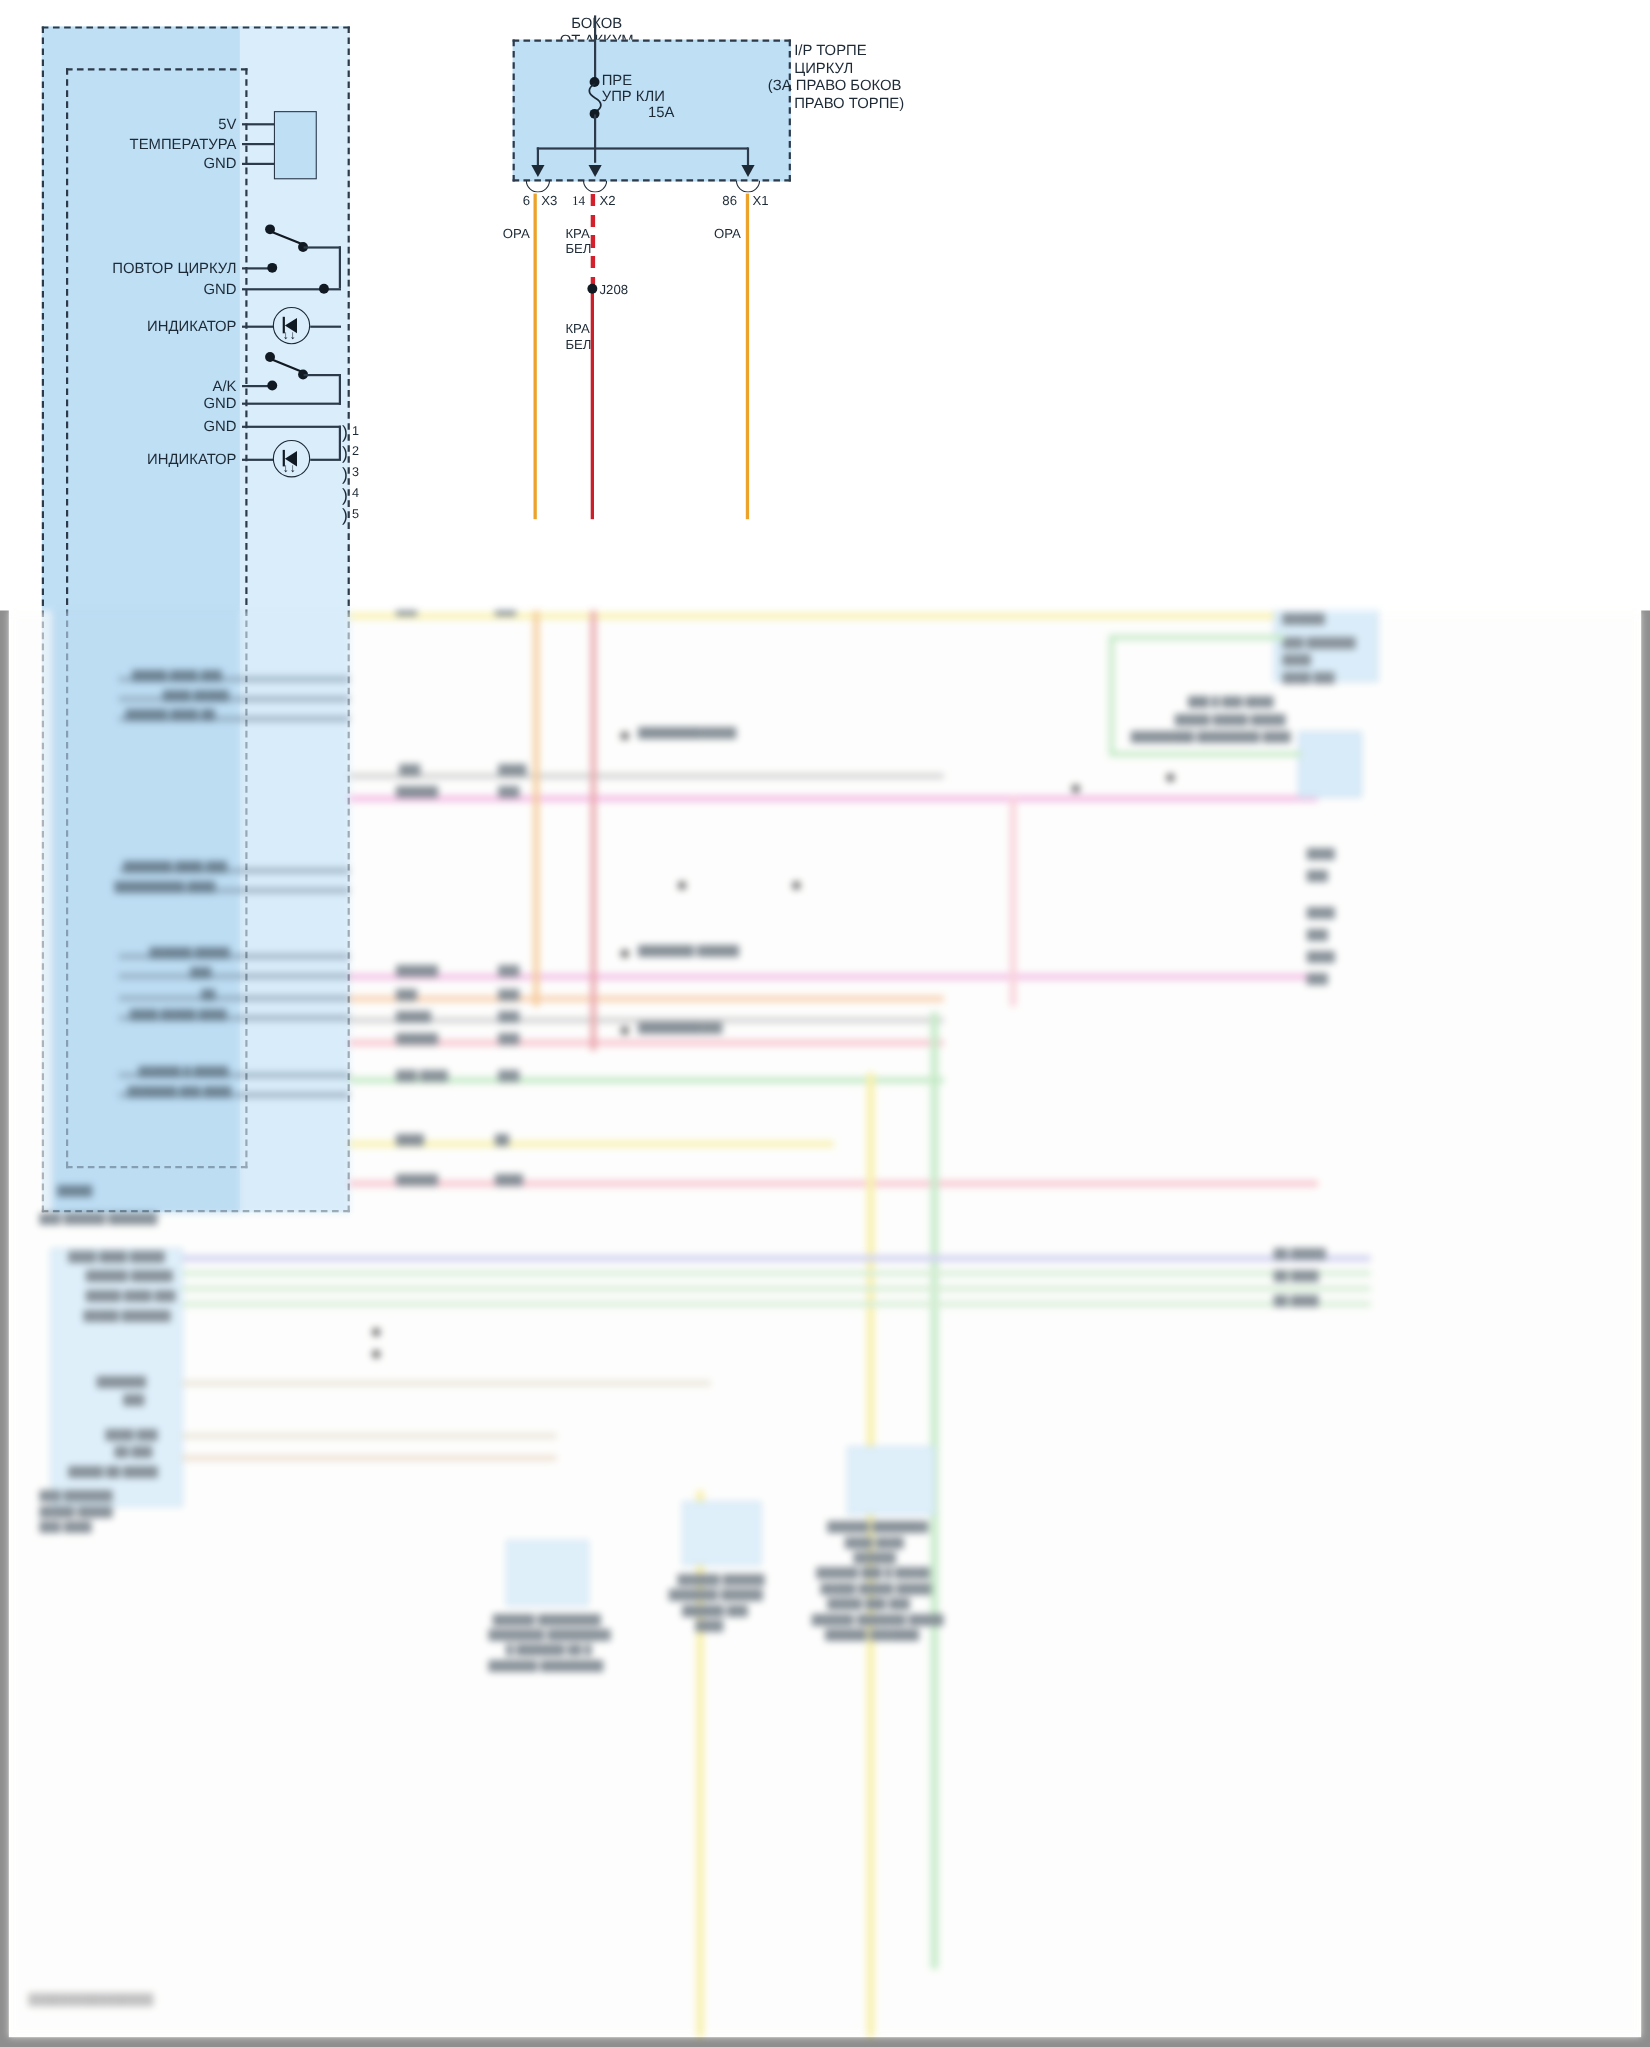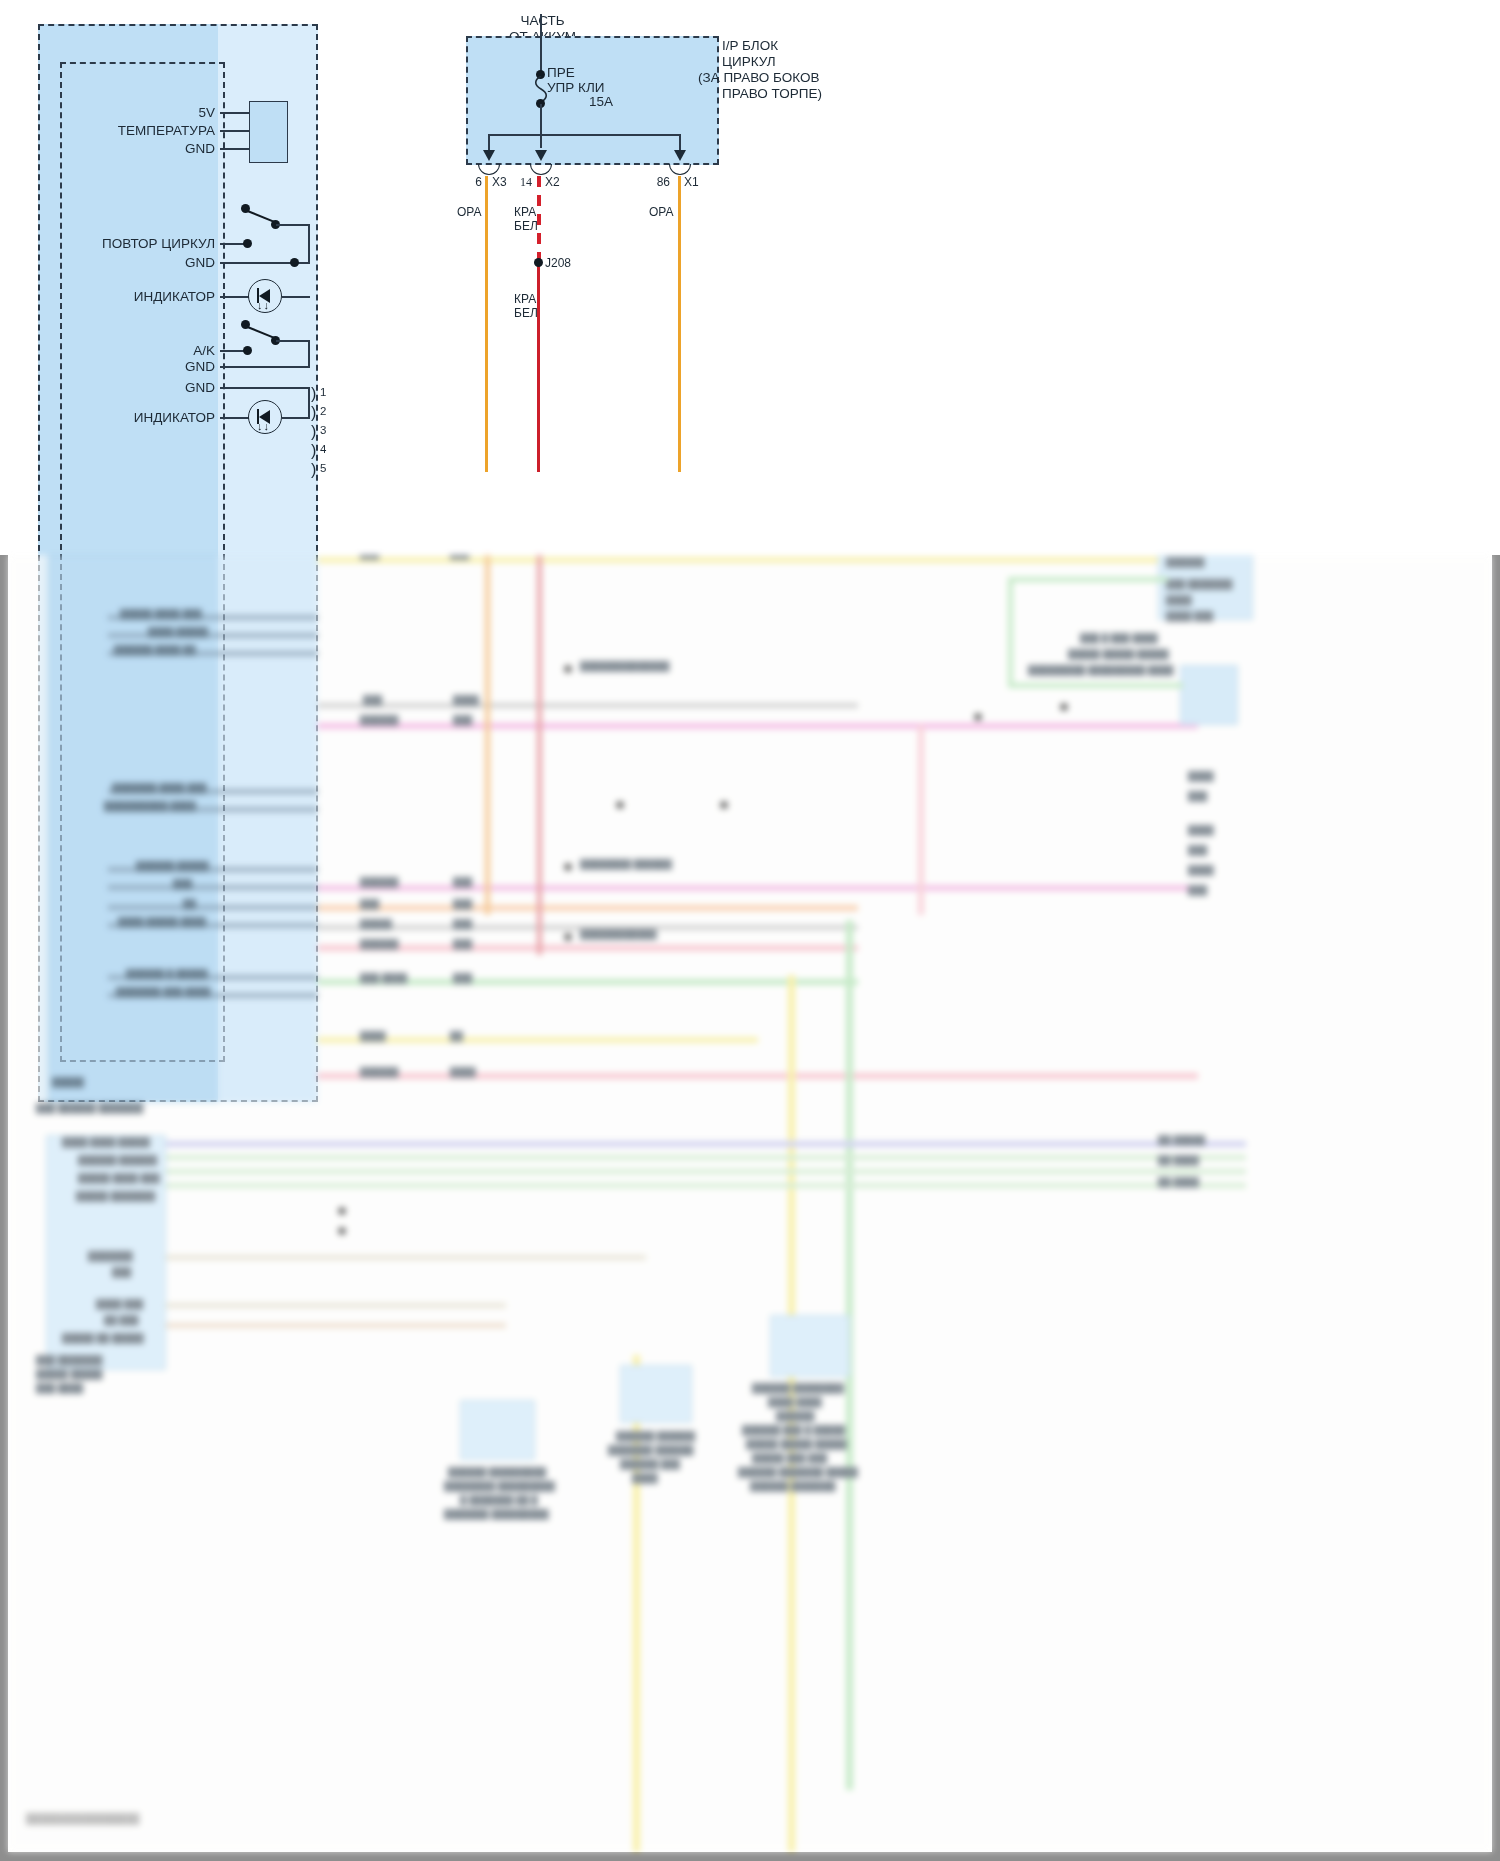--- a/index.html
+++ b/index.html
@@ -178,21 +178,21 @@
   <div class="brace-num" style="left:320px; top:386px;">1</div>
   <div class="brace" style="left:311px; top:406px;">)</div>
   <div class="brace-num" style="left:320px; top:405px;">2</div>
   <div class="brace" style="left:311px; top:425px;">)</div>
   <div class="brace-num" style="left:320px; top:424px;">3</div>
   <div class="brace" style="left:311px; top:444px;">)</div>
   <div class="brace-num" style="left:320px; top:443px;">4</div>
   <div class="brace" style="left:311px; top:463px;">)</div>
   <div class="brace-num" style="left:320px; top:462px;">5</div>
 
-  <div class="lbl lbl-c" style="left:480px; top:13px; width:125px;">ЧАСТЬ</div>
+  <div class="lbl lbl-c" style="left:480px; top:13px; width:125px;">БОКОВ</div>
   <div class="lbl lbl-c" style="left:480px; top:29px; width:125px;">ОТ АККУМ</div>
 
   <div class="blk" style="left:466px; top:36px; width:253px; height:129px;"></div>
   <div class="dash-box" style="left:466px; top:36px; width:253px; height:129px; background:transparent;"></div>
 
   <div class="vline" style="left:540px; top:14px; height:60px;"></div>
   <div class="dot" style="left:536px; top:70px;"></div>
   <svg class="fuse-sq" style="left:532px; top:76px;" width="18" height="26" viewBox="0 0 18 26">
     <path d="M9 0 C 2 4, 2 9, 9 13 C 16 17, 16 22, 9 26" fill="none" stroke="#1d2a36" stroke-width="1.6"></path>
   </svg>
@@ -207,21 +207,21 @@
   <div class="vline" style="left:679px; top:134px; height:18px;"></div>
 
   <div class="arrow-dn" style="left:483px; top:150px;"></div>
   <div class="arrow-dn" style="left:535px; top:150px;"></div>
   <div class="arrow-dn" style="left:674px; top:150px;"></div>
 
   <div class="cradle" style="left:478px; top:164px;"></div>
   <div class="cradle" style="left:530px; top:164px;"></div>
   <div class="cradle" style="left:669px; top:164px;"></div>
 
-  <div class="lbl" style="left:722px; top:38px;">I/P БЛОК</div>
+  <div class="lbl" style="left:722px; top:38px;">I/P ТОРПЕ</div>
   <div class="lbl" style="left:722px; top:54px;">ЦИРКУЛ</div>
   <div class="lbl" style="left:698px; top:70px;">(ЗА ПРАВО БОКОВ</div>
   <div class="lbl" style="left:722px; top:86px;">ПРАВО ТОРПЕ)</div>
 
   <div class="lbl lbl-sm lbl-r" style="left:462px; top:175px; width:20px;">6</div>
   <div class="lbl lbl-sm" style="left:492px; top:175px;">X3</div>
 
   <div class="lbl lbl-sm lbl-r" style="left:512px; top:175px; width:20px;font-family:Liberation Serif, serif;">14</div>
   <div class="lbl lbl-sm" style="left:545px; top:175px;">X2</div>
 

